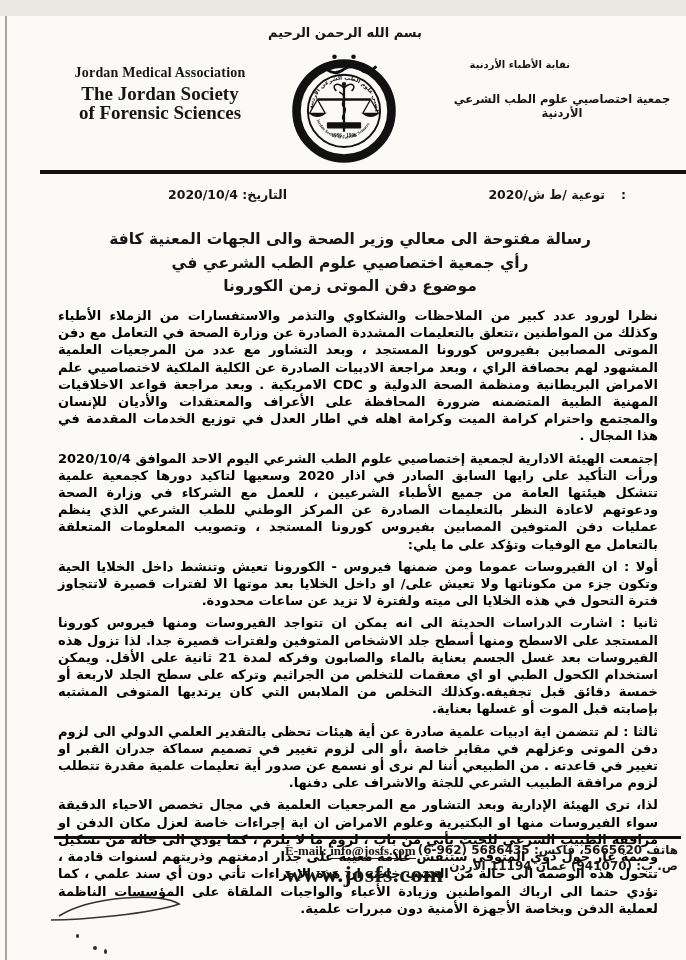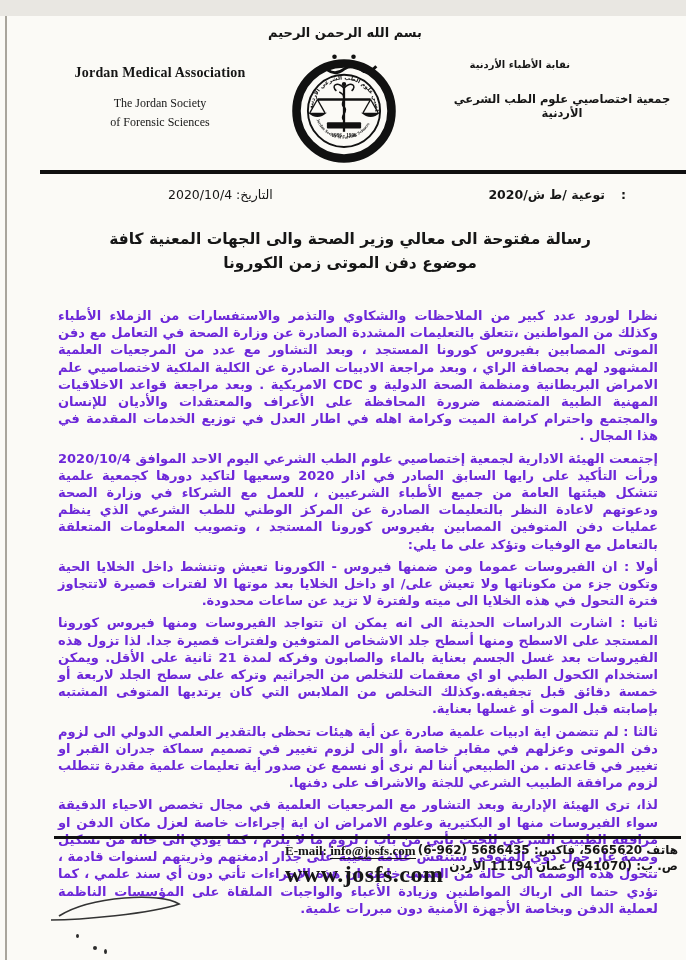--- a/index.html
+++ b/index.html
@@ -11,40 +11,40 @@
   }
   .scan-edge-left { position:absolute; left:5px; top:0; width:2px; height:100%; background:#a9a59c; }
   .ar { font-family:"DejaVu Sans", sans-serif; direction:rtl; }
   .en { font-family:"Liberation Serif", serif; }
 
   .bismillah { position:absolute; top:9px; left:250px; width:190px; text-align:center;
     font-size:13px; font-weight:bold; }
 
   .org-en-small { position:absolute; top:49px; left:60px; width:200px; text-align:center;
     font-size:14px; font-weight:bold; letter-spacing:0.2px; }
-  .org-en-big { position:absolute; top:78px; left:55px; width:210px; text-align:center;
-    font-size:12px; font-weight:normal; line-height:19px; }
+  .org-en-big { position:absolute; top:68px; left:55px; width:210px; text-align:center;
+    font-size:19px; font-weight:bold; line-height:19px; }
 
   .org-ar-small { position:absolute; top:43px; right:116px; font-size:10px; font-weight:bold; }
   .org-ar-main  { position:absolute; top:76px; right:14px; width:220px; text-align:center;
     font-size:11.5px; font-weight:bold; }
 
   .seal { position:absolute; top:34px; left:287px; }
 
   .rule-top { position:absolute; top:154px; left:40px; right:0; height:3.5px; background:#101010; }
 
   .refline { position:absolute; top:171px; right:60px; display:flex; gap:16px;
     font-size:12.5px; font-weight:bold; }
-  .dateline { position:absolute; top:171px; left:168px; font-size:12.5px; font-weight:normal; }
+  .dateline { position:absolute; top:171px; left:168px; font-size:12.5px; font-weight:bold; }
 
   .title { position:absolute; top:212px; left:80px; width:540px; text-align:center;
     font-size:15.5px; font-weight:bold; line-height:23.5px; }
 
   .body-text { position:absolute; top:291px; left:58px; right:28px; text-align:justify;
-    font-size:13px; font-weight:bold; line-height:17.2px; color:#6d28d9; }
+    font-size:13px; font-weight:bold; line-height:17.2px; color:#000000; }
   .body-text p { margin-bottom:5px; }
 
   .rule-bottom { position:absolute; top:820px; left:54px; right:5px; height:3px; background:#101010; }
 
   .foot-en { position:absolute; top:827px; left:60px; font-size:13px; font-weight:bold;
     line-height:16.5px; }
   .foot-mid { position:absolute; top:827px; left:285px; width:155px; text-align:left; }
   .foot-mid .email-line { font-size:13px; font-weight:bold; white-space:nowrap; }
   .foot-mid .email-addr { border-bottom:1.5px solid #141414; }
   .foot-mid .site { font-size:24px; font-weight:bold; margin-top:2px; letter-spacing:0.5px; }
@@ -121,20 +121,21 @@
   <div class="rule-top"></div>
 
   <div class="refline ar">
     <span>:</span>
     <span>توعية /ط ش/2020</span>
   </div>
   <div class="dateline ar">التاريخ: 2020/10/4</div>
 
   <div class="title ar">
     <div>رسالة مفتوحة الى معالي وزير الصحة والى الجهات المعنية كافة</div>
+    <div>رأي جمعية اختصاصيي علوم الطب الشرعي في</div>
     <div>موضوع دفن الموتى زمن الكورونا</div>
   </div>
 
   <div class="body-text ar">
     <p>نظرا لورود عدد كبير من الملاحظات والشكاوي والتذمر والاستفسارات من الزملاء الأطباء وكذلك من المواطنين ،تتعلق بالتعليمات المشددة الصادرة عن وزارة الصحة في التعامل مع دفن الموتى المصابين بفيروس كورونا المستجد ، وبعد التشاور مع عدد من المرجعيات العلمية المشهود لهم بحصافة الراي ، وبعد مراجعة الادبيات الصادرة عن الكلية الملكية لاختصاصيي علم الامراض البريطانية ومنظمة الصحة الدولية و CDC الامريكية . وبعد مراجعة قواعد الاخلاقيات المهنية الطبية المتضمنه ضرورة المحافظة على الأعراف والمعتقدات والأديان للإنسان والمجتمع واحترام كرامة الميت وكرامة اهله في اطار العدل في توزيع الخدمات المقدمة في هذا المجال .</p>
     <p>إجتمعت الهيئة الادارية لجمعية إختصاصيي علوم الطب الشرعي اليوم الاحد الموافق 2020/10/4 ورأت التأكيد على رايها السابق الصادر في اذار 2020 وسعيها لتاكيد دورها كجمعية علمية تتشكل هيئتها العامة من جميع الأطباء الشرعيين ، للعمل مع الشركاء في وزارة الصحة ودعوتهم لاعادة النظر بالتعليمات الصادرة عن المركز الوطني للطب الشرعي الذي ينظم عمليات دفن المتوفين المصابين بفيروس كورونا المستجد ، وتصويب المعلومات المتعلقة بالتعامل مع الوفيات وتؤكد على ما يلي:</p>
     <p>أولا : ان الفيروسات عموما ومن ضمنها فيروس - الكورونا تعيش وتنشط داخل الخلايا الحية وتكون جزء من مكوناتها ولا تعيش على/ او داخل الخلايا بعد موتها الا لفترات قصيرة لاتتجاوز فترة التحول في هذه الخلايا الى ميته ولفترة لا تزيد عن ساعات محدودة.</p>
     <p>ثانيا : اشارت الدراسات الحديثة الى انه يمكن ان تتواجد الفيروسات ومنها فيروس كورونا المستجد على الاسطح ومنها أسطح جلد الاشخاص المتوفين ولفترات قصيرة جدا. لذا تزول هذه الفيروسات بعد غسل الجسم بعناية بالماء والصابون وفركه لمدة 21 ثانية على الأقل. ويمكن استخدام الكحول الطبي او اي معقمات للتخلص من الجراثيم وتركه على سطح الجلد لاربعة أو خمسة دقائق قبل تجفيفه.وكذلك التخلص من الملابس التي كان يرتديها المتوفى المشتبه بإصابته قبل الموت أو غسلها بعناية.</p>
     <p>ثالثا : لم تتضمن اية ادبيات علمية صادرة عن أية هيئات تحظى بالتقدير العلمي الدولي الى لزوم دفن الموتى وعزلهم في مقابر خاصة ،أو الى لزوم تغيير في تصميم سماكة جدران القبر او تغيير في قاعدته . من الطبيعي أننا لم نرى أو نسمع عن صدور أية تعليمات علمية مقدرة تتطلب لزوم مرافقة الطبيب الشرعي للجثة والاشراف على دفنها.</p>
     <p>لذا، ترى الهيئة الإدارية وبعد التشاور مع المرجعيات العلمية في مجال تخصص الاحياء الدقيقة سواء الفيروسات منها او البكتيرية وعلوم الامراض ان اية إجراءات خاصة لعزل مكان الدفن او مرافقة الطبيب الشرعي للجثث يأتي من باب ، لزوم ما لا يلزم ، كما يؤدي الى حالة من تشكيل وصمة عار حول ذوي المتوفى ستنقش علامة معيبة على جدار ادمغتهم وذريتهم لسنوات قادمة ، تتحول هذه الوصمة الى حالة من الغضب خاصة ان هذه الإجراءات تأتي دون أي سند علمي ، كما تؤدي حتما الى ارباك المواطنين وزيادة الأعباء والواجبات الملقاة على المؤسسات الناظمة لعملية الدفن وبخاصة الأجهزة الأمنية دون مبررات علمية.</p>

